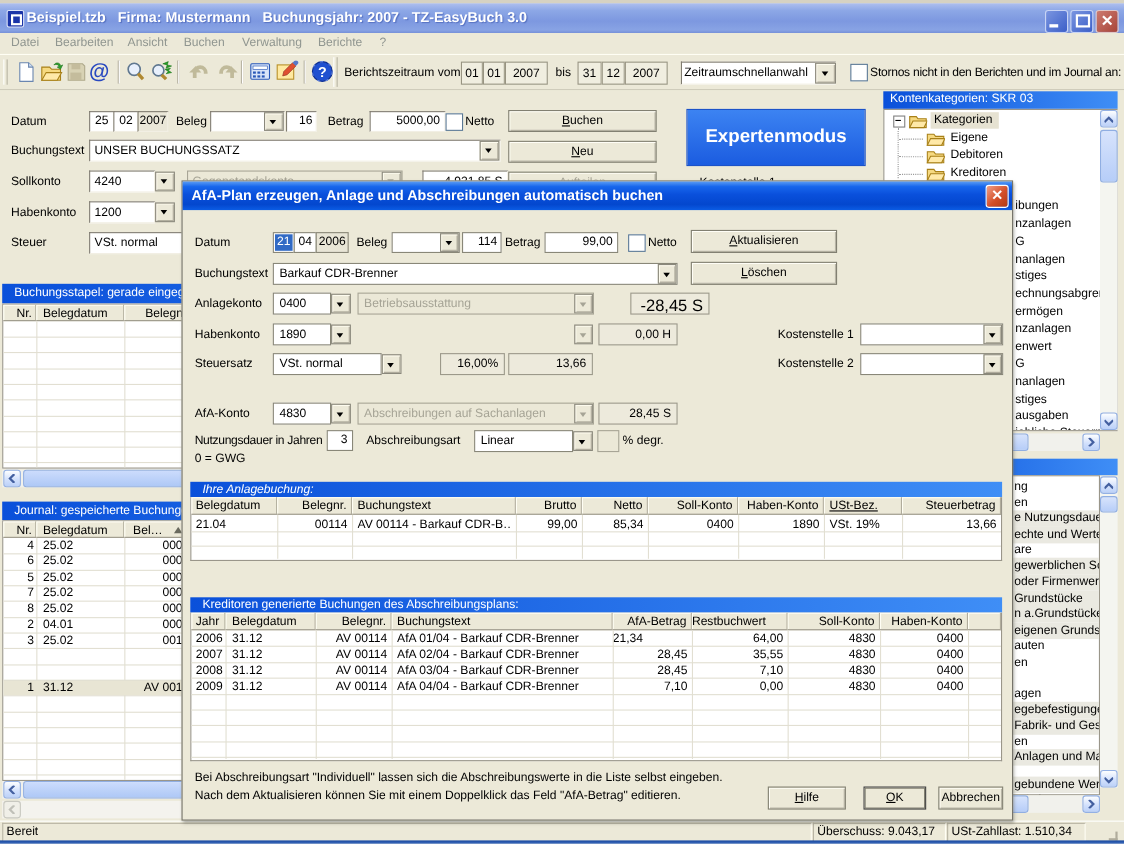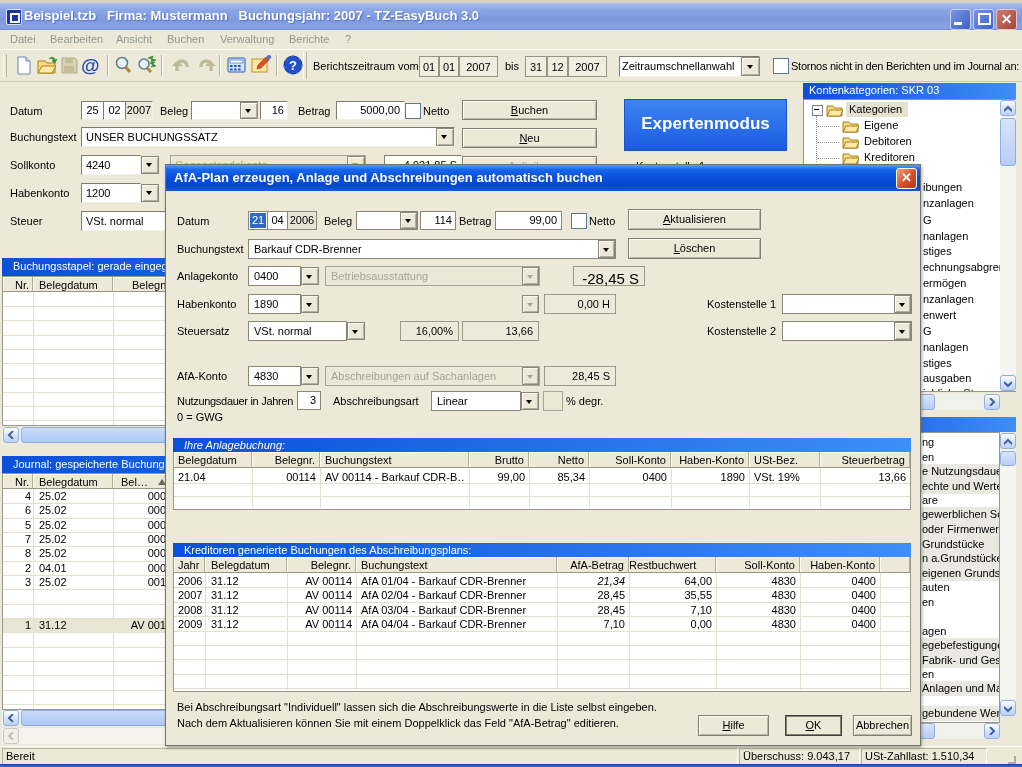--- a/index.html
+++ b/index.html
@@ -485,21 +485,21 @@
 
   <div class="hdr" style="left:7px;top:273px;width:738px;height:14px;font-size:11px;padding:1px 0 0 11px;font-style:italic;">Ihre Anlagebuchung:</div>
   <div class="w" style="left:7px;top:287px;width:738px;height:58px;background:#fff;border:1px solid #9a968a;border-top:none;box-sizing:border-box;">
     <div class="hcell" style="left:0;top:0;width:78px;height:16px;padding:2px 0 0 4px;">Belegdatum</div>
     <div class="hcell" style="left:78px;top:0;width:68px;height:16px;text-align:right;padding:2px 4px 0 0;">Belegnr.</div>
     <div class="hcell" style="left:146px;top:0;width:149px;height:16px;padding:2px 0 0 5px;">Buchungstext</div>
     <div class="hcell" style="left:295px;top:0;width:60px;height:16px;text-align:right;padding:2px 4px 0 0;">Brutto</div>
     <div class="hcell" style="left:355px;top:0;width:60px;height:16px;text-align:right;padding:2px 4px 0 0;">Netto</div>
     <div class="hcell" style="left:415px;top:0;width:82px;height:16px;text-align:right;padding:2px 4px 0 0;">Soll-Konto</div>
     <div class="hcell" style="left:497px;top:0;width:78px;height:16px;text-align:right;padding:2px 4px 0 0;">Haben-Konto</div>
-    <div class="hcell" style="left:575px;top:0;width:71px;height:16px;padding:2px 16px 0 5px;">USt-Bez.</div>
+    <div class="hcell" style="left:575px;top:0;width:71px;height:16px;padding:2px 16px 0 5px;text-decoration:underline;">USt-Bez.</div>
     <div class="hcell" style="left:646px;top:0;width:90px;height:16px;text-align:right;padding:2px 4px 0 0;">Steuerbetrag</div>
     <div class="cell" style="left:4px;top:19px;width:70px;">21.04</div>
     <div class="cell" style="left:78px;top:19px;width:64px;text-align:right;">00114</div>
     <div class="cell" style="left:151px;top:19px;width:140px;">AV 00114 - Barkauf CDR-B…</div>
     <div class="cell" style="left:295px;top:19px;width:56px;text-align:right;">99,00</div>
     <div class="cell" style="left:355px;top:19px;width:56px;text-align:right;">85,34</div>
     <div class="cell" style="left:415px;top:19px;width:78px;text-align:right;">0400</div>
     <div class="cell" style="left:497px;top:19px;width:74px;text-align:right;">1890</div>
     <div class="cell" style="left:580px;top:19px;width:66px;">VSt. 19%</div>
     <div class="cell" style="left:646px;top:19px;width:86px;text-align:right;">13,66</div>
@@ -523,21 +523,21 @@
     <div class="hcell" style="left:182px;top:0;width:201px;height:16px;padding:2px 0 0 5px;">Buchungstext</div>
     <div class="hcell" style="left:383px;top:0;width:72px;height:16px;text-align:right;padding:2px 4px 0 0;">AfA-Betrag</div>
     <div class="hcell" style="left:455px;top:0;width:87px;height:16px;text-align:left;padding:2px 4px 0 0;">Restbuchwert</div>
     <div class="hcell" style="left:542px;top:0;width:84px;height:16px;text-align:right;padding:2px 4px 0 0;">Soll-Konto</div>
     <div class="hcell" style="left:626px;top:0;width:80px;height:16px;text-align:right;padding:2px 4px 0 0;">Haben-Konto</div>
     <div class="hcell" style="left:706px;top:0;width:30px;height:16px;"></div>
     <div class="cell" style="left:4px;top:18px;width:27px;">2006</div>
       <div class="cell" style="left:37px;top:18px;width:70px;">31.12</div>
       <div class="cell" style="left:113px;top:18px;width:65px;text-align:right;">AV 00114</div>
       <div class="cell" style="left:187px;top:18px;width:194px;">AfA 01/04 - Barkauf CDR-Brenner</div>
-      <div class="cell" style="left:383px;top:18px;width:68px;text-align:right;font-style:italic;">21,34</div>
+      <div class="cell" style="left:383px;top:18px;width:68px;">21,34</div>
       <div class="cell" style="left:455px;top:18px;width:83px;text-align:right;">64,00</div>
       <div class="cell" style="left:542px;top:18px;width:80px;text-align:right;">4830</div>
       <div class="cell" style="left:626px;top:18px;width:76px;text-align:right;">0400</div>
     <div class="cell" style="left:4px;top:32px;width:27px;">2007</div>
       <div class="cell" style="left:37px;top:32px;width:70px;">31.12</div>
       <div class="cell" style="left:113px;top:32px;width:65px;text-align:right;">AV 00114</div>
       <div class="cell" style="left:187px;top:32px;width:194px;">AfA 02/04 - Barkauf CDR-Brenner</div>
       <div class="cell" style="left:383px;top:32px;width:68px;text-align:right;">28,45</div>
       <div class="cell" style="left:455px;top:32px;width:83px;text-align:right;">35,55</div>
       <div class="cell" style="left:542px;top:32px;width:80px;text-align:right;">4830</div>

